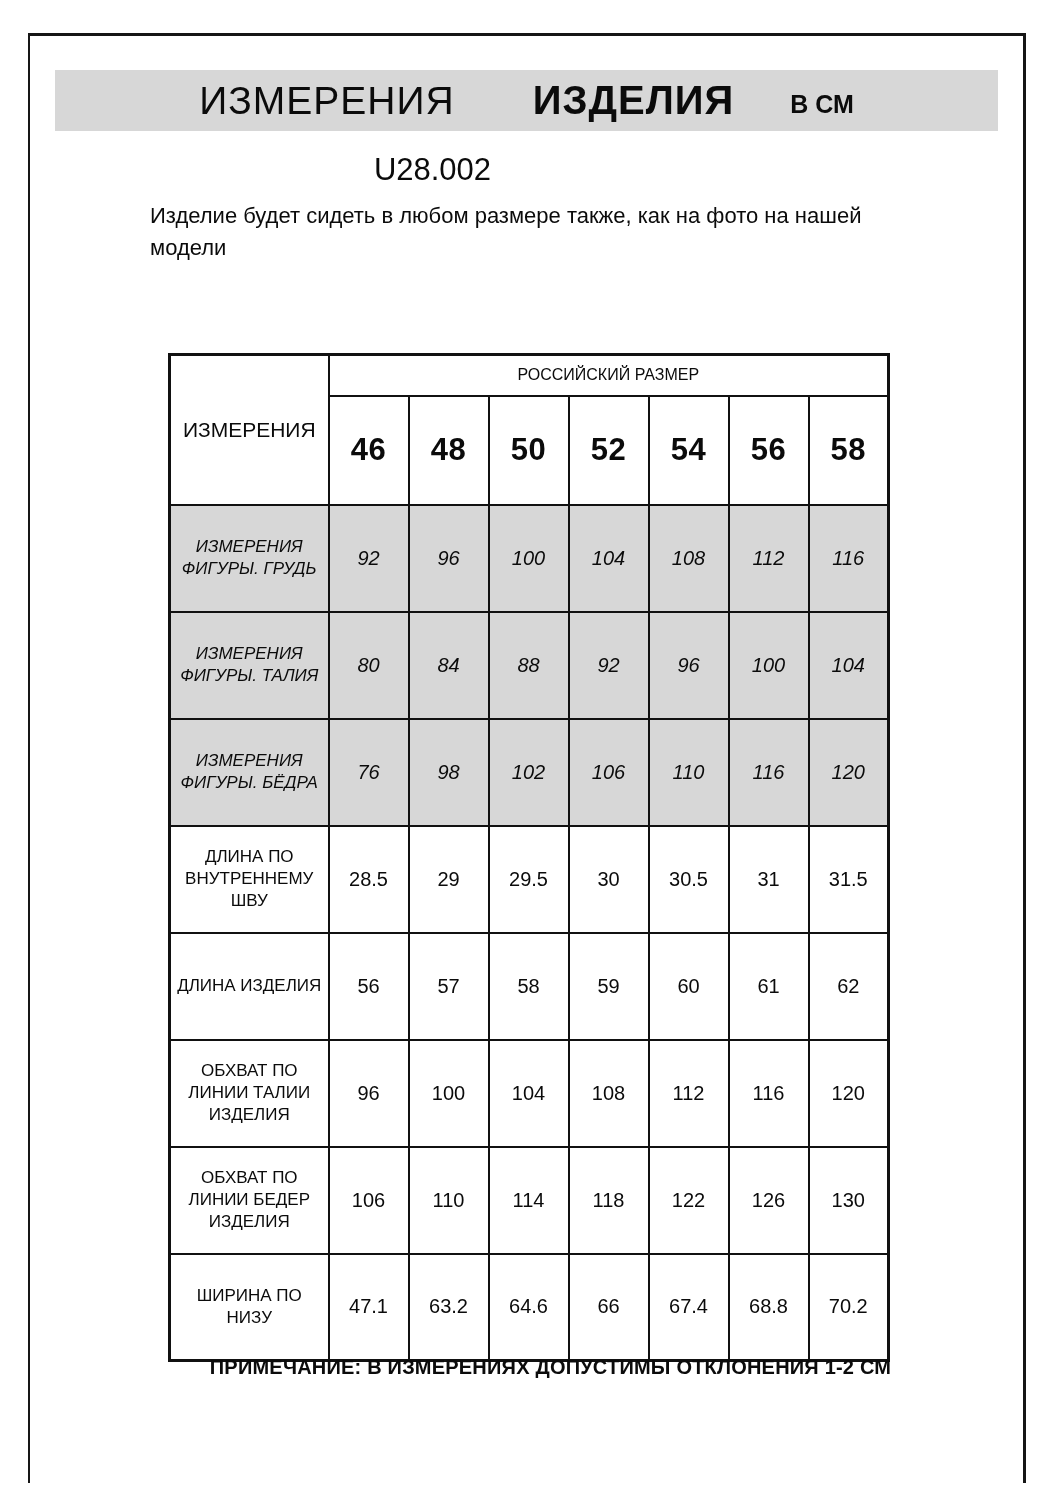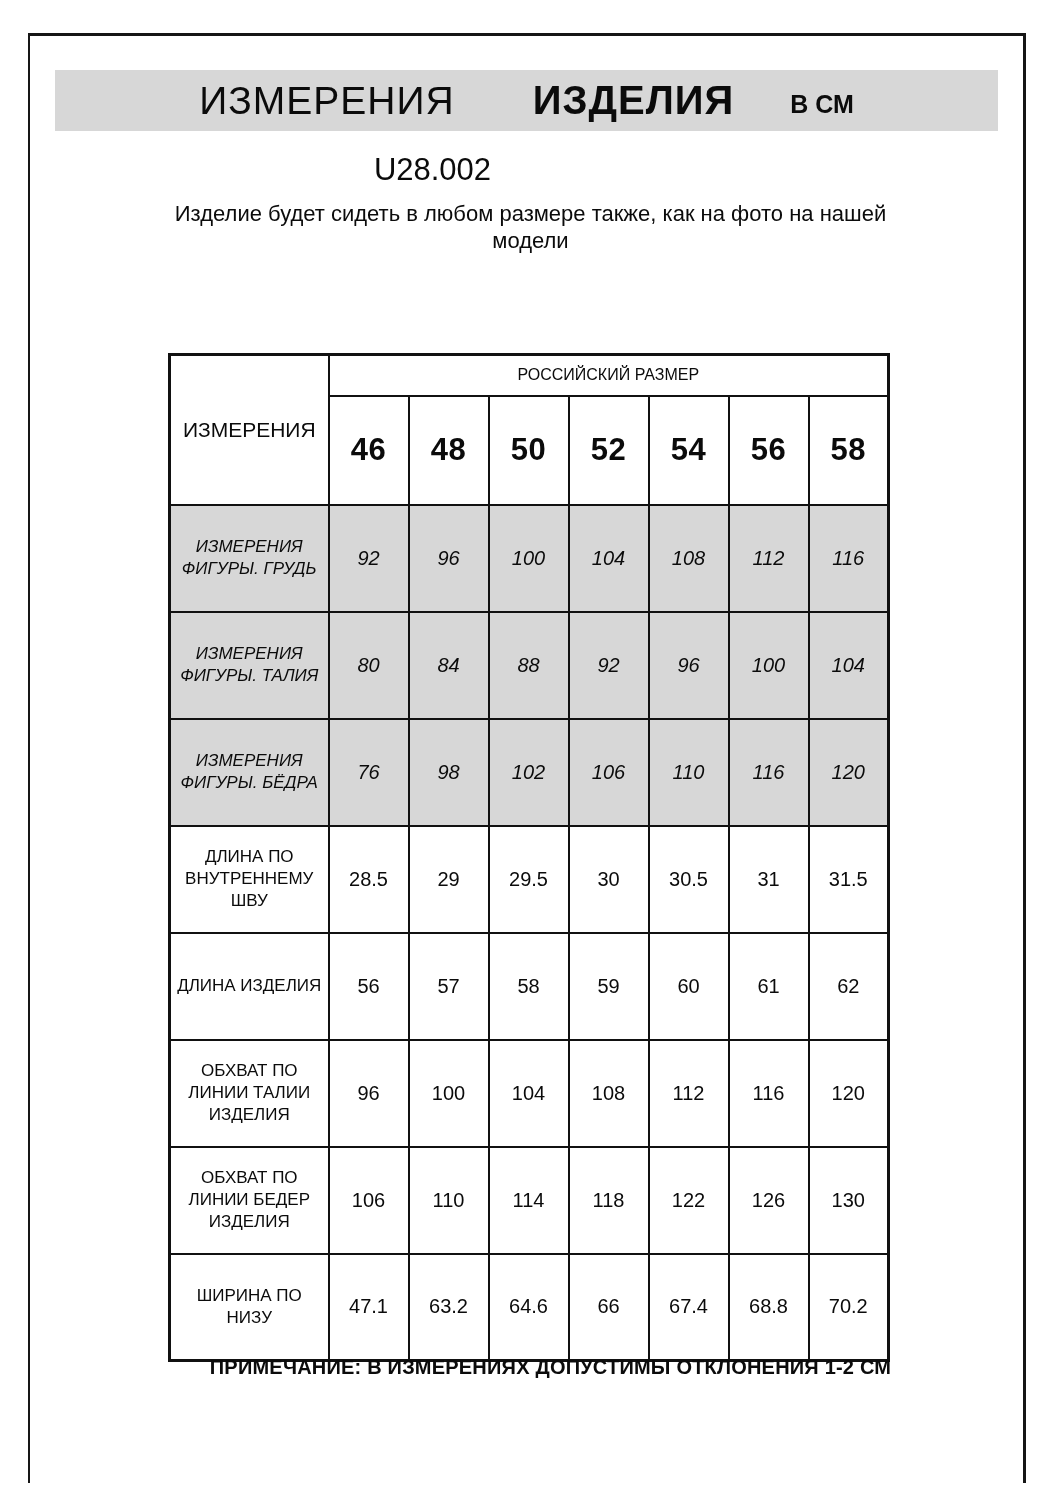--- a/index.html
+++ b/index.html
@@ -30,21 +30,21 @@
   .title-part2 { font-size:40px; font-weight:800; letter-spacing:1px; margin-left:78px; }
   .title-part3 { font-size:25px; font-weight:700; margin-left:56px; margin-top:8px; }
 
   .model-code {
     position:absolute; left:0; top:152px; width:865px;
     text-align:center; font-size:31px; font-weight:400;
   }
 
   .subtitle {
     position:absolute; left:150px; top:200px; width:761px;
-    text-align:center; font-size:22px; line-height:27px; font-weight:400;
+    font-size:22px; line-height:32px; font-weight:400;
   }
 
   
   .size-table {
     position:absolute; left:168px; top:353px;
     border-collapse:collapse; table-layout:fixed;
     border:3px solid #111;
   }
   .size-table td {
     border:2px solid #111;

